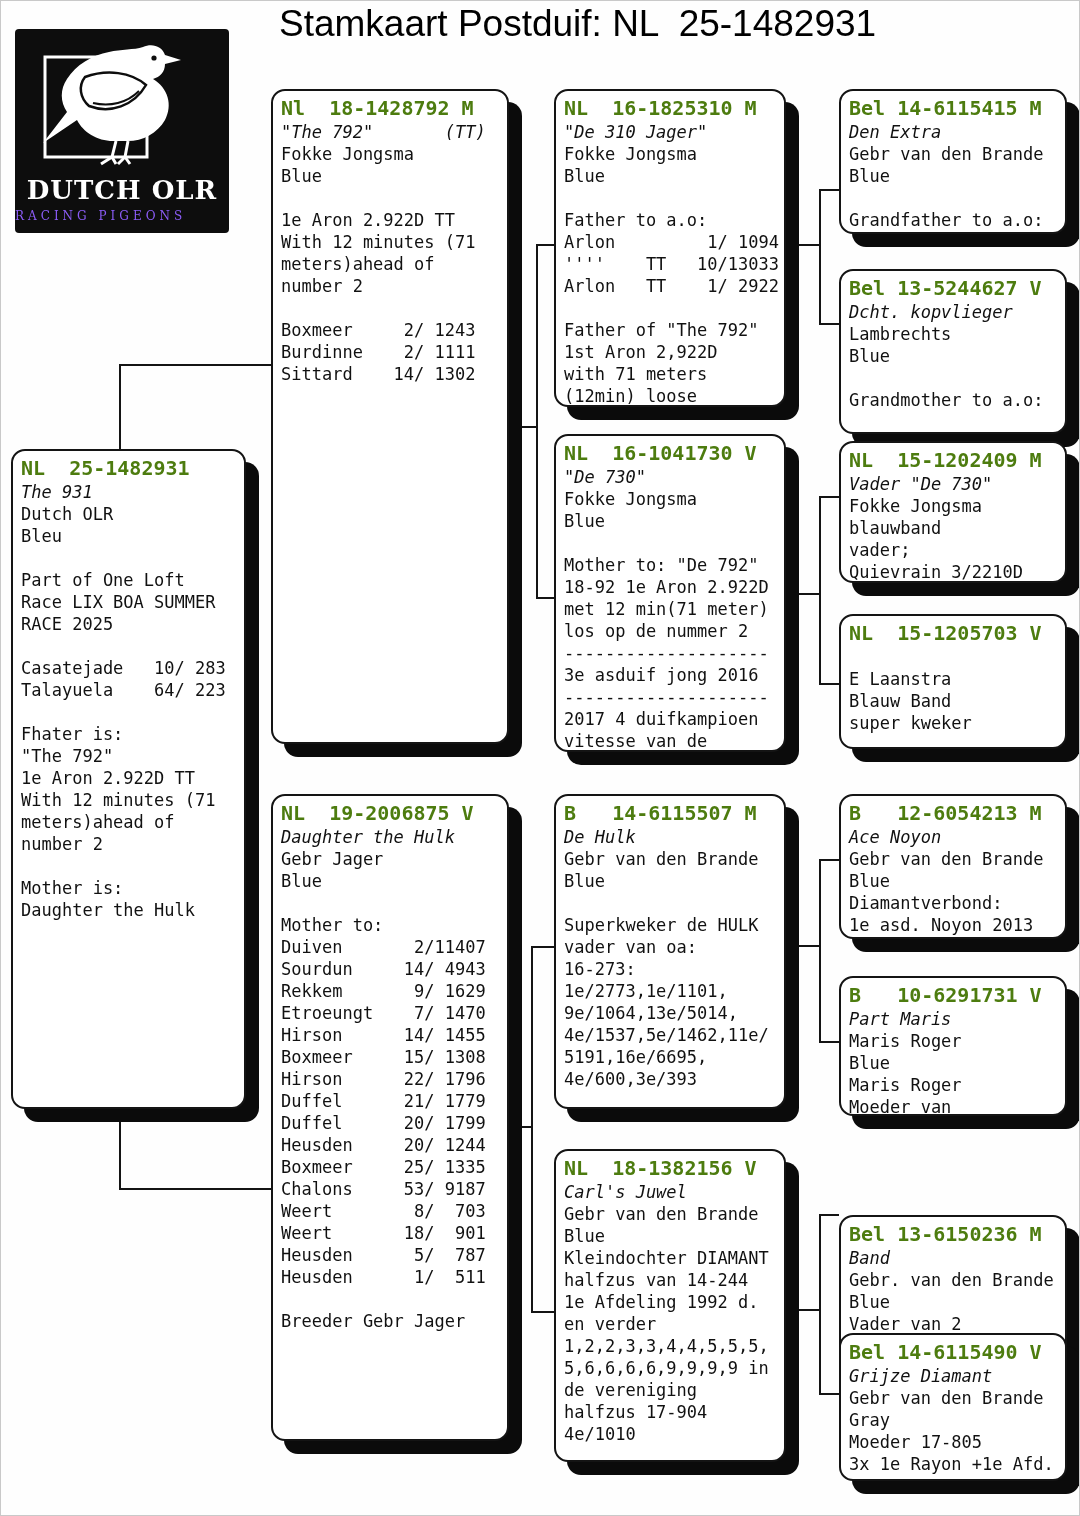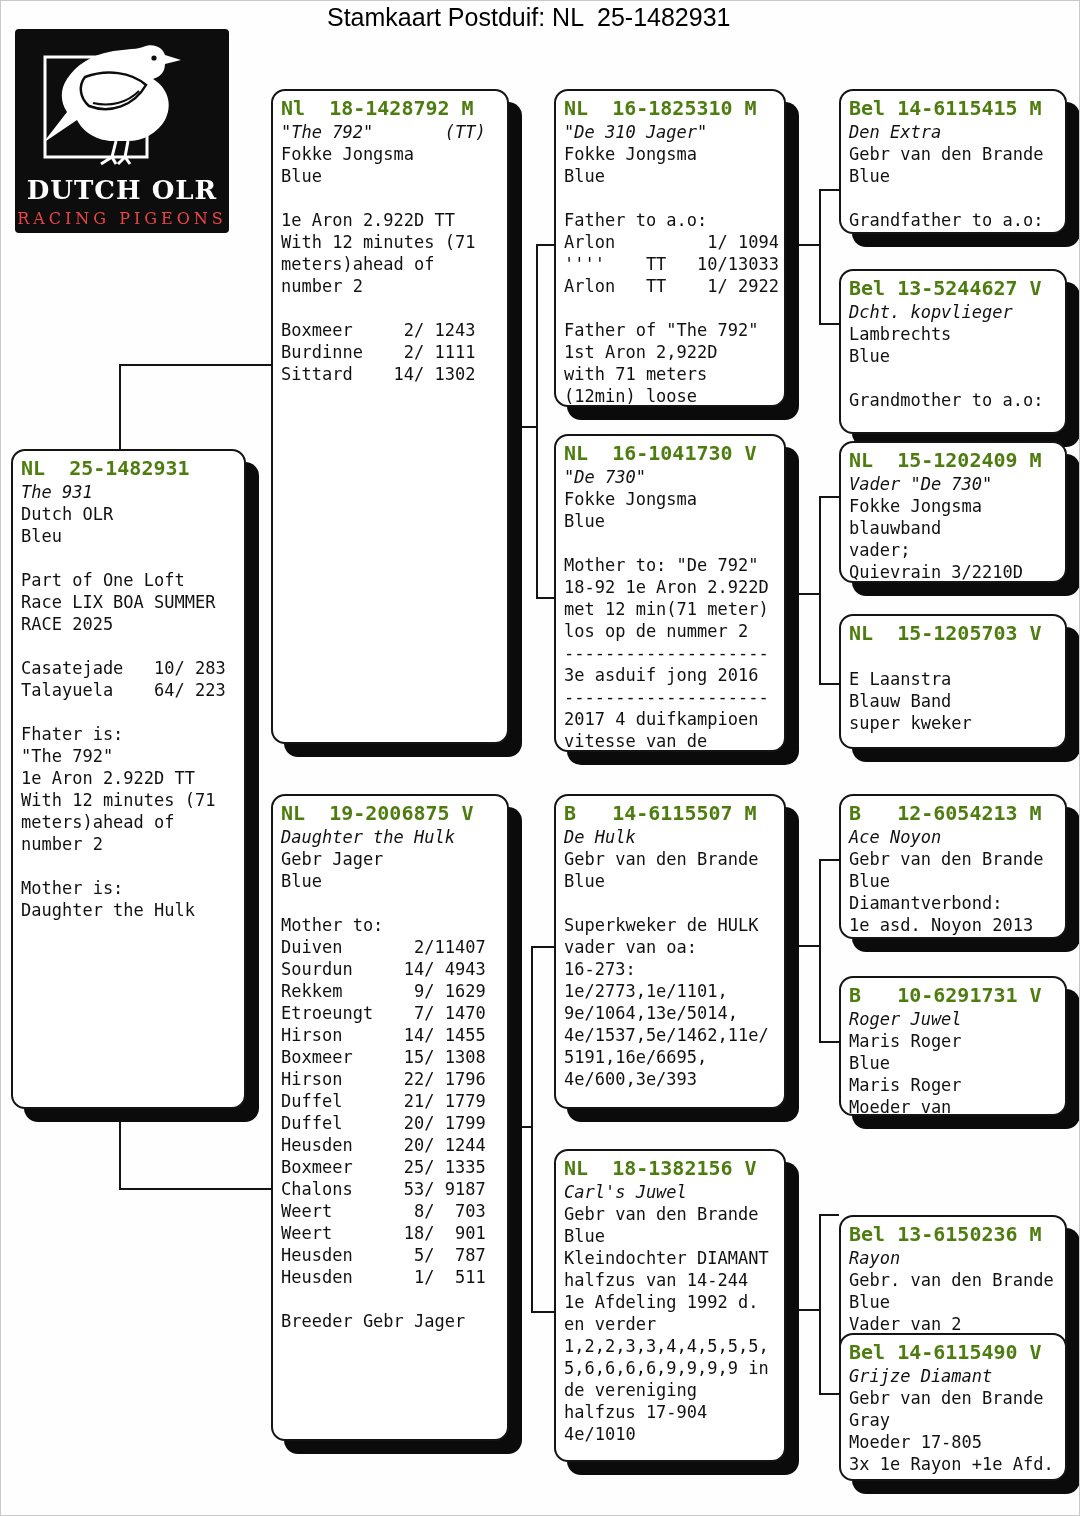--- a/index.html
+++ b/index.html
@@ -1,28 +1,28 @@
 <!DOCTYPE html>
 <html><head>
 <meta charset="utf-8">
 <style>
   html,body{margin:0;padding:0;background:#e9e9e9;}
   .page{position:relative;width:1080px;height:1516px;background:#fefefe;
         border:1px solid #c9c9c9;box-sizing:border-box;overflow:hidden;
         font-family:"DejaVu Sans Mono",monospace;color:#111;}
   .title{position:absolute;left:278px;top:2px;font-family:"Liberation Sans",sans-serif;
-         font-size:25px;font-weight:400;color:#000;white-space:pre;margin-left:48px;}
+         font-size:37px;font-weight:400;color:#000;white-space:pre;}
   
   .logo{position:absolute;left:14px;top:28px;width:214px;height:204px;background:#0d0d0d;
         border-radius:4px;}
   .logo svg{position:absolute;left:0;top:4px;}
   .logo-name{position:absolute;left:0;top:146px;width:100%;text-align:center;color:#fff;
         font-family:"DejaVu Serif","Liberation Serif",serif;font-weight:bold;font-size:26px;letter-spacing:1px;}
-  .logo-sub{position:absolute;left:0;top:180px;width:100%;text-align:center;color:#ef4444;
-        font-family:"DejaVu Serif","Liberation Serif",serif;font-size:16px;letter-spacing:4px;}
+  .logo-sub{position:absolute;left:0;top:180px;width:100%;color:#8b5cf6;
+        font-family:"DejaVu Serif","Liberation Serif",serif;font-size:12px;letter-spacing:4px;}
   
   .pbox{position:absolute;background:#fff;border:2px solid #141414;border-radius:14px;
         box-shadow:13px 13px 0 #0b0b0b;box-sizing:border-box;padding:5px 4px 0 8px;
         overflow:hidden;z-index:2;}
   .bh{font-size:20px;font-weight:bold;line-height:25px;white-space:pre;color:#4d7c0f;}
   .bn{font-size:17px;font-style:italic;line-height:22px;min-height:22px;white-space:pre;}
   .bb{font-size:17px;line-height:22px;white-space:pre;}
   
   .ln{position:absolute;background:#141414;z-index:1;}
   .footer{position:absolute;right:8px;top:1486px;font-size:14px;font-style:italic;
@@ -248,29 +248,29 @@
   <div class="pbox" style="left:838px;top:793px;width:228px;height:145px">
     <div class="bh">B   12-6054213 M</div>
     <div class="bn">Ace Noyon</div>
     <div class="bb">Gebr van den Brande
 Blue
 Diamantverbond:
 1e asd. Noyon 2013</div>
   </div>
   <div class="pbox" style="left:838px;top:975px;width:228px;height:140px">
     <div class="bh">B   10-6291731 V</div>
-    <div class="bn">Roger Juwel</div>
+    <div class="bn">Part Maris</div>
     <div class="bb">Maris Roger
 Blue
 Maris Roger
 Moeder van</div>
   </div>
   <div class="pbox" style="left:838px;top:1214px;width:228px;height:145px">
     <div class="bh">Bel 13-6150236 M</div>
-    <div class="bn">Rayon</div>
+    <div class="bn">Band</div>
     <div class="bb">Gebr. van den Brande
 Blue
 Vader van 2
 afdelingswinnaars</div>
   </div>
   <div class="pbox" style="left:838px;top:1332px;width:228px;height:148px">
     <div class="bh">Bel 14-6115490 V</div>
     <div class="bn">Grijze Diamant</div>
     <div class="bb">Gebr van den Brande
 Gray

